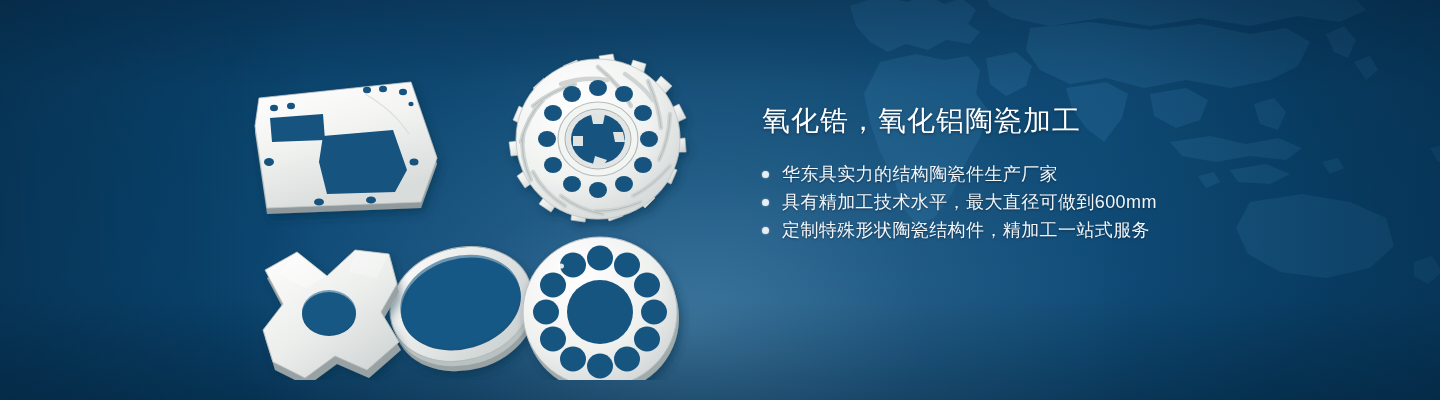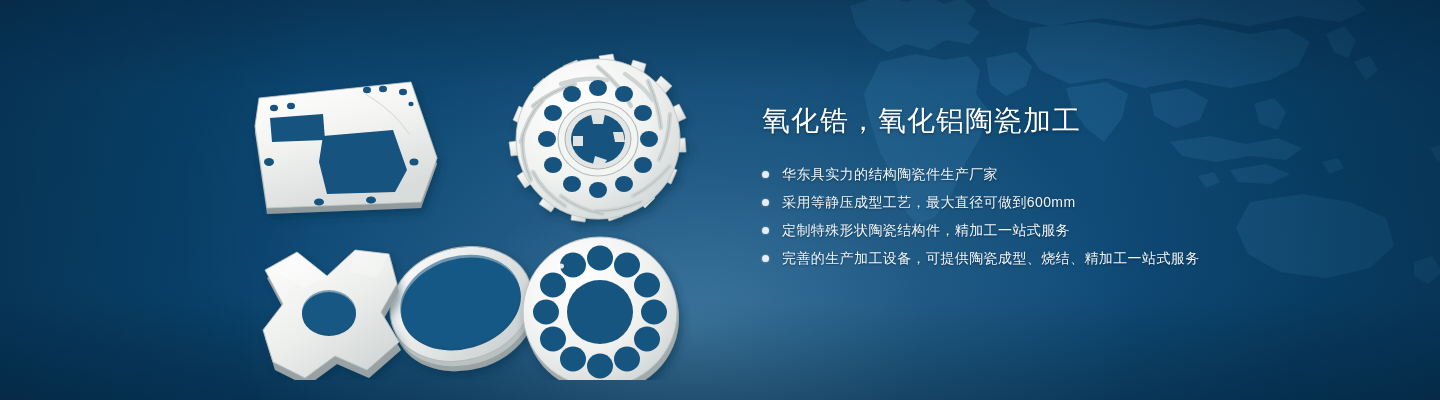--- a/index.html
+++ b/index.html
@@ -72,21 +72,21 @@
   .bullet-dot {
     flex:0 0 auto;
     width:7px; height:7px;
     border-radius:50%;
     background:#e9eef2;
     margin-right:13px;
     box-shadow:0 0 2px rgba(255,255,255,0.5);
   }
   .bullet-text {
     color:#f2f6f9;
-    font-size:14px;
+    font-size:18px;
     line-height:21px;
     letter-spacing:0.4px;
     text-shadow:0 1px 2px rgba(0,18,38,0.5);
   }
 </style>
 </head>
 <body>
 
 <div class="banner">
 
@@ -323,26 +323,22 @@
   <div class="text-block">
     <h1 class="headline">氧化锆，氧化铝陶瓷加工</h1>
 
     <ul class="bullet-list">
       <li class="bullet-item">
         <span class="bullet-dot"></span>
         <span class="bullet-text">华东具实力的结构陶瓷件生产厂家</span>
       </li>
       <li class="bullet-item">
         <span class="bullet-dot"></span>
-        <span class="bullet-text">采用等静压成型工艺，最大直径可做到600mm</span>
+        <span class="bullet-text">具有精加工技术水平，最大直径可做到600mm</span>
       </li>
       <li class="bullet-item">
         <span class="bullet-dot"></span>
         <span class="bullet-text">定制特殊形状陶瓷结构件，精加工一站式服务</span>
       </li>
-      <li class="bullet-item">
-        <span class="bullet-dot"></span>
-        <span class="bullet-text">完善的生产加工设备，可提供陶瓷成型、烧结、精加工一站式服务</span>
-      </li>
     </ul>
   </div>
 
 </div>
 
 </body></html>

